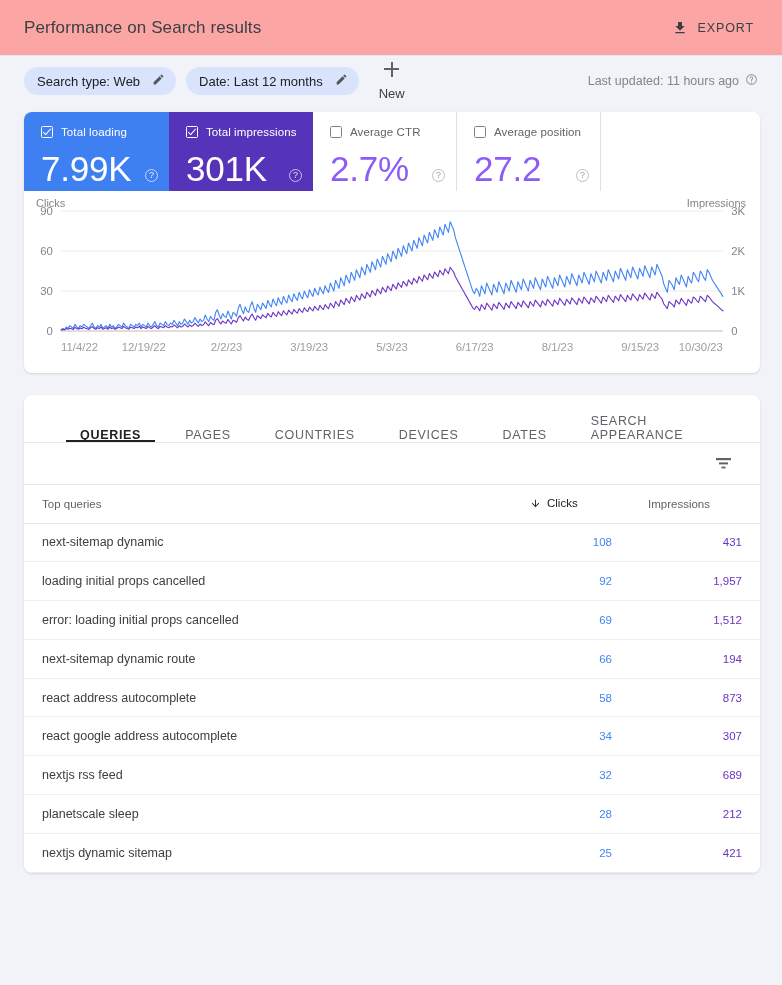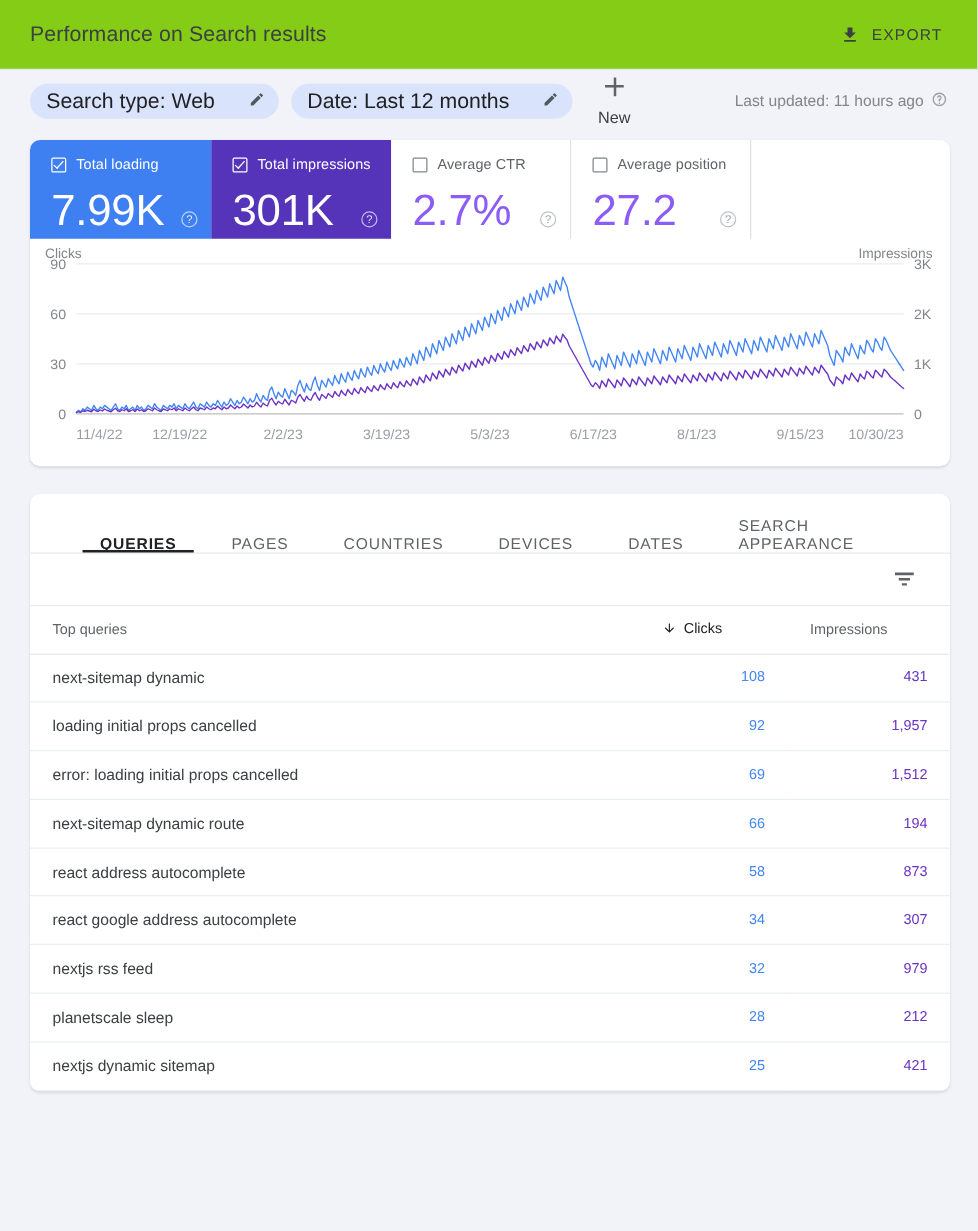--- a/index.html
+++ b/index.html
@@ -14,21 +14,21 @@
   }
 
   
   .page-header {
     height: 56px;
     display: flex;
     align-items: center;
     justify-content: space-between;
     padding: 0 24px;
     border-bottom: 1px solid #e4e7ee;
-    background: #84cc16;
+    background: #fca5a5;
   }
   .page-title {
     font-size: 17px;
     color: #3c4043;
     font-weight: 400;
     letter-spacing: .1px;
   }
   .export-button {
     display: flex;
     align-items: center;
@@ -45,26 +45,26 @@
   .filter-bar {
     height: 50px;
     display: flex;
     align-items: center;
     padding: 0 24px;
     gap: 10px;
   }
   .chip {
     display: flex;
     align-items: center;
-    gap: 27px;
+    gap: 12px;
     background: #d9e3fb;
     border-radius: 14px;
     height: 28px;
     padding: 0 11px 0 13px;
-    font-size: 17px;
+    font-size: 13px;
     color: #202124;
     cursor: pointer;
     white-space: nowrap;
   }
   .chip .pencil { opacity: .85; display:block; }
   .new-filter {
     display: flex;
     align-items: center;
     gap: 9px;
     font-size: 13px;
@@ -463,21 +463,21 @@
           <td class="impressions">873</td>
         </tr>
         <tr>
           <td class="query">react google address autocomplete</td>
           <td class="clicks">34</td>
           <td class="impressions">307</td>
         </tr>
         <tr>
           <td class="query">nextjs rss feed</td>
           <td class="clicks">32</td>
-          <td class="impressions">979</td>
+          <td class="impressions">689</td>
         </tr>
         <tr>
           <td class="query">planetscale sleep</td>
           <td class="clicks">28</td>
           <td class="impressions">212</td>
         </tr>
         <tr>
           <td class="query">nextjs dynamic sitemap</td>
           <td class="clicks">25</td>
           <td class="impressions">421</td>

